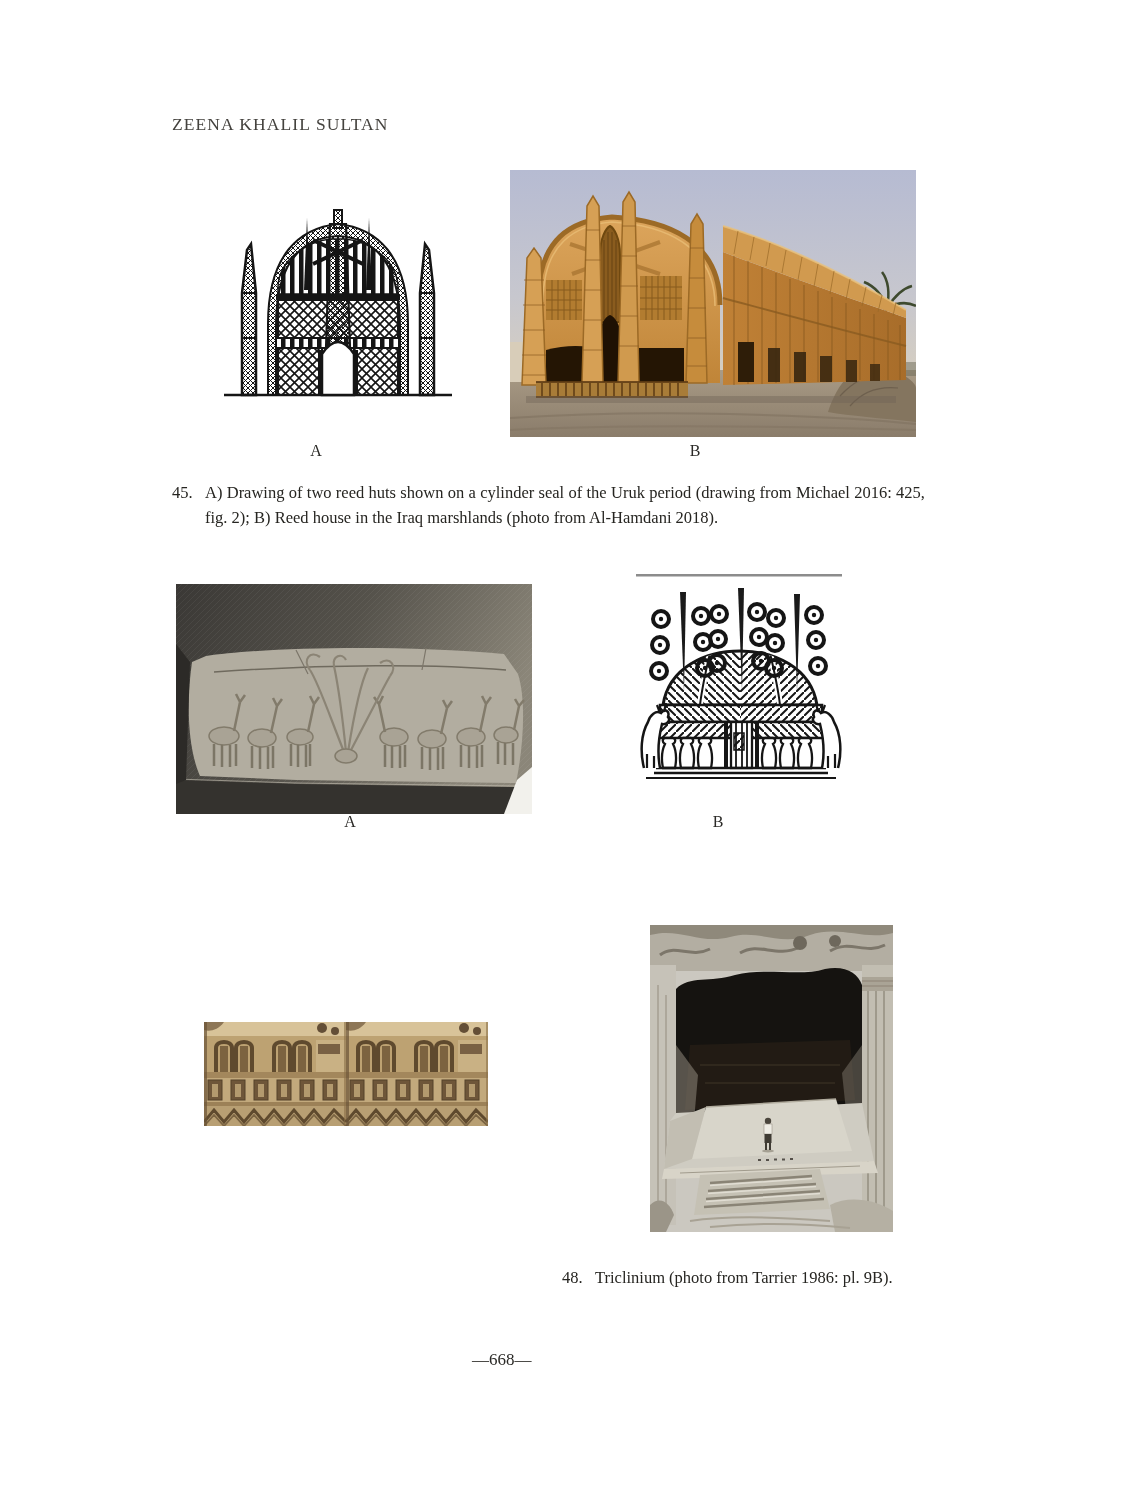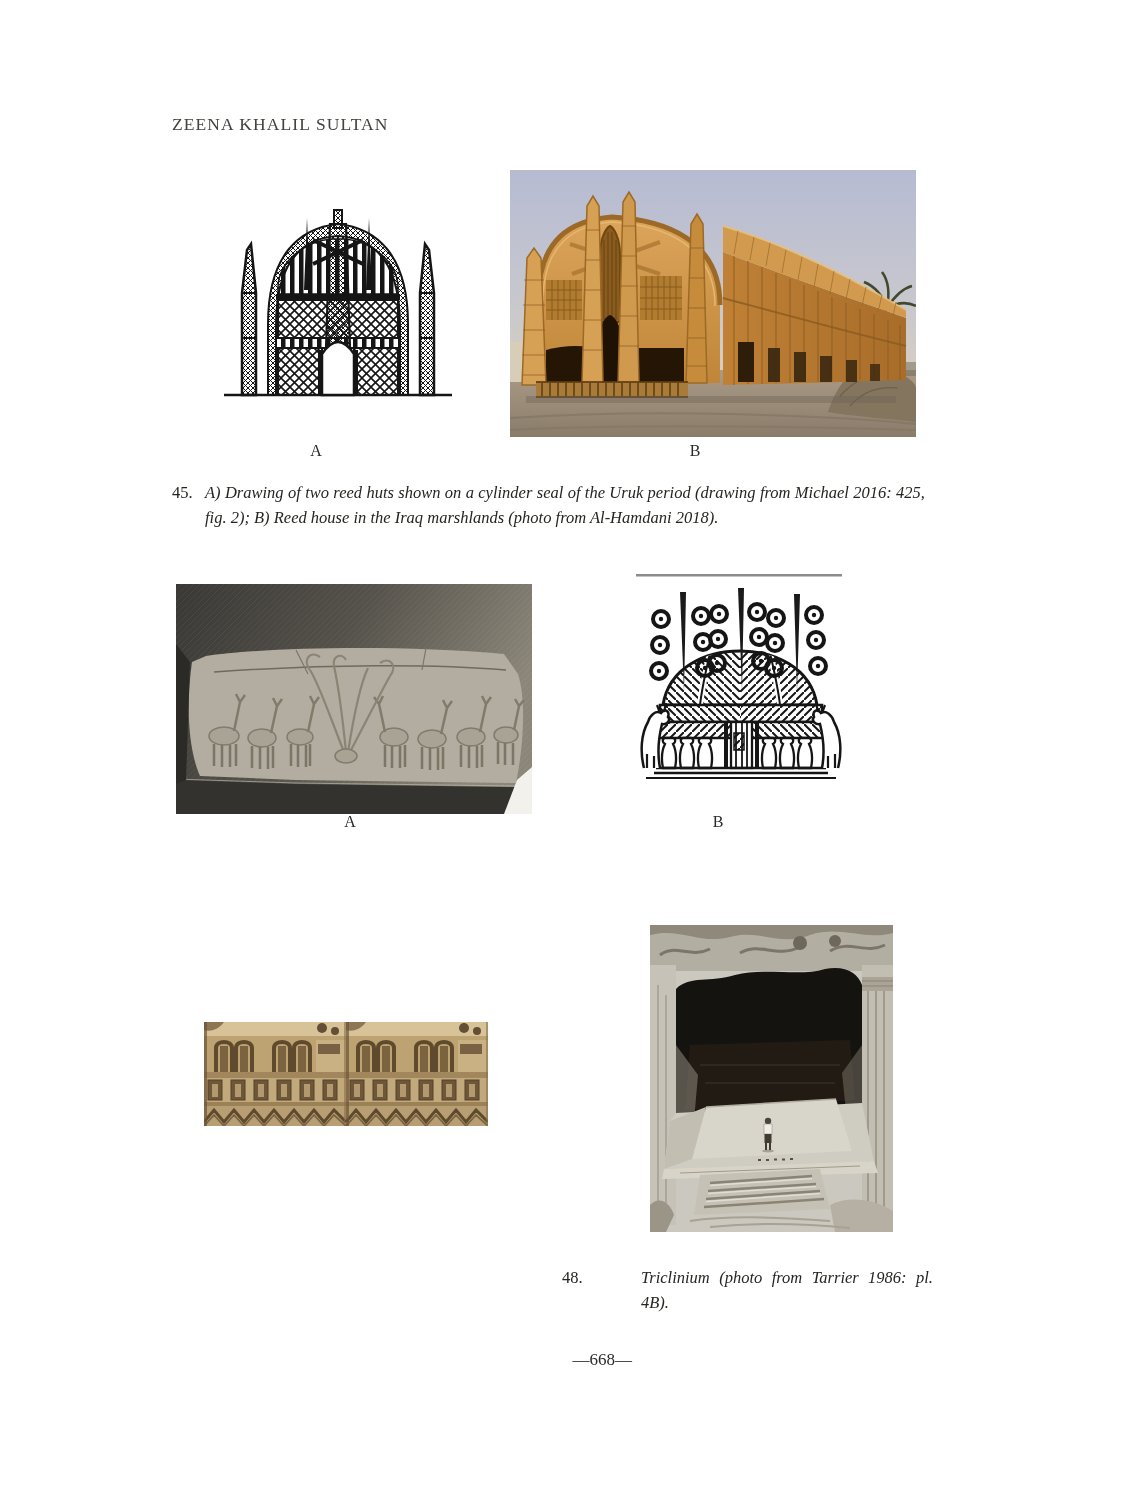--- a/index.html
+++ b/index.html
@@ -8,22 +8,22 @@
     font-family:"Liberation Serif","DejaVu Serif",serif;color:#262521;overflow:hidden;
   }
   .author{
     position:absolute;left:172px;top:114px;font-size:17.5px;letter-spacing:1.1px;color:#44423e;
   }
   .fig{position:absolute;margin:0;padding:0;}
   .fig svg{display:block;width:100%;height:100%;}
   .fig-label{position:absolute;width:40px;text-align:center;font-size:16px;color:#2b2a27;}
   .caption{position:absolute;display:flex;font-size:16.5px;line-height:24.5px;color:#262521;}
   .cap-num{flex:0 0 33px;}
-  .cap-body{flex:1;text-align:justify;font-style:italic;}
-  .pageno{position:absolute;left:472px;top:1350px;width:160px;text-align:right;font-size:17px;color:#2b2a27;}
+  .cap-body{flex:1;text-align:justify;}
+  .pageno{position:absolute;left:472px;top:1350px;width:160px;text-align:left;font-size:17px;color:#2b2a27;}
 </style>
 </head>
 <body>
 
 <div class="page">
 
   <div class="author">ZEENA KHALIL SULTAN</div>
 
   <figure class="fig" style="left:218px;top:198px;width:240px;height:235px;">
     <svg viewBox="0 0 240 235">
@@ -433,20 +433,20 @@
       <g stroke="#e3e0d6" stroke-width="1.5" fill="none" opacity="0.9">
         <path d="M60,260.5 L162,253.5 M58,268.5 L166,261.5 M56,276.5 L170,268.5"></path>
       </g>
       <path d="M0,280 C10,270 20,278 24,290 L16,307 L0,307 Z" fill="#9b9588"></path>
       <path d="M180,280 C200,270 225,275 243,286 L243,307 L185,307 Z" fill="#b5b0a3"></path>
       <path d="M40,296 C80,290 130,292 180,296 M60,302 C110,297 160,299 200,303" stroke="#a8a294" stroke-width="2" fill="none"></path>
     </svg>
   </figure>
 
 
-  <div class="caption" style="left:562px;top:1266px;width:371px;gap:46px;">
+  <div class="caption" style="left:562px;top:1266px;width:371px;">
     <span class="cap-num">48.</span>
-    <span class="cap-body">Triclinium (photo from Tarrier 1986: pl. 4B).</span>
+    <span class="cap-body">Triclinium (photo from Tarrier 1986: pl. 9B).</span>
   </div>
 
   <div class="pageno">—668—</div>
 
 </div>
 
 </body></html>

